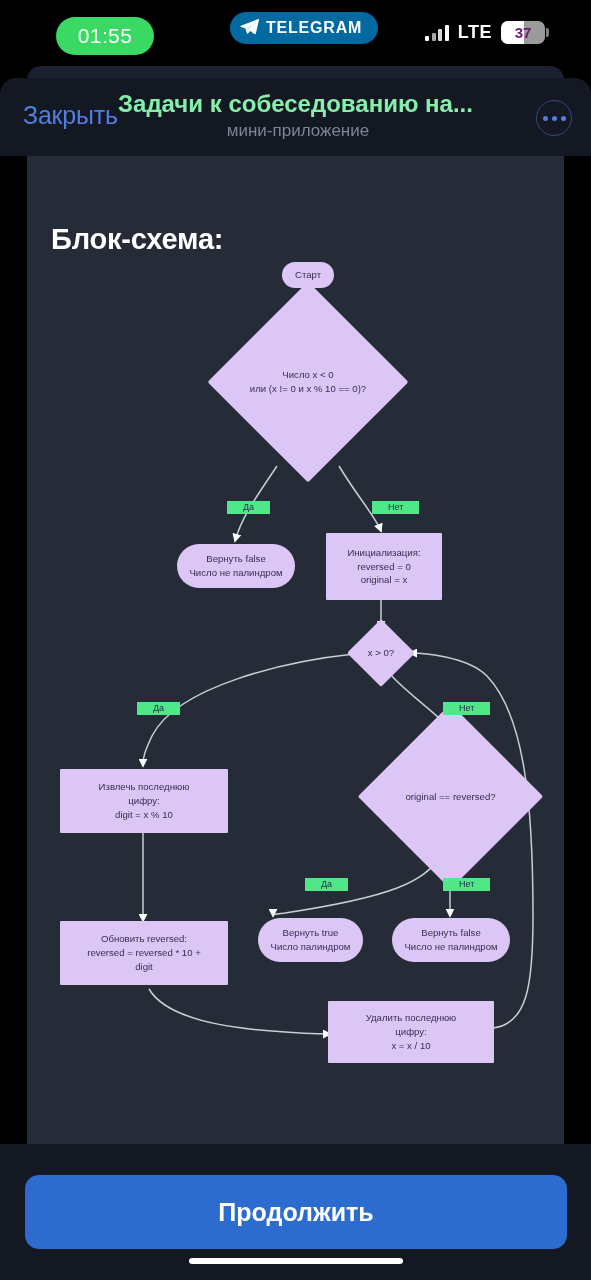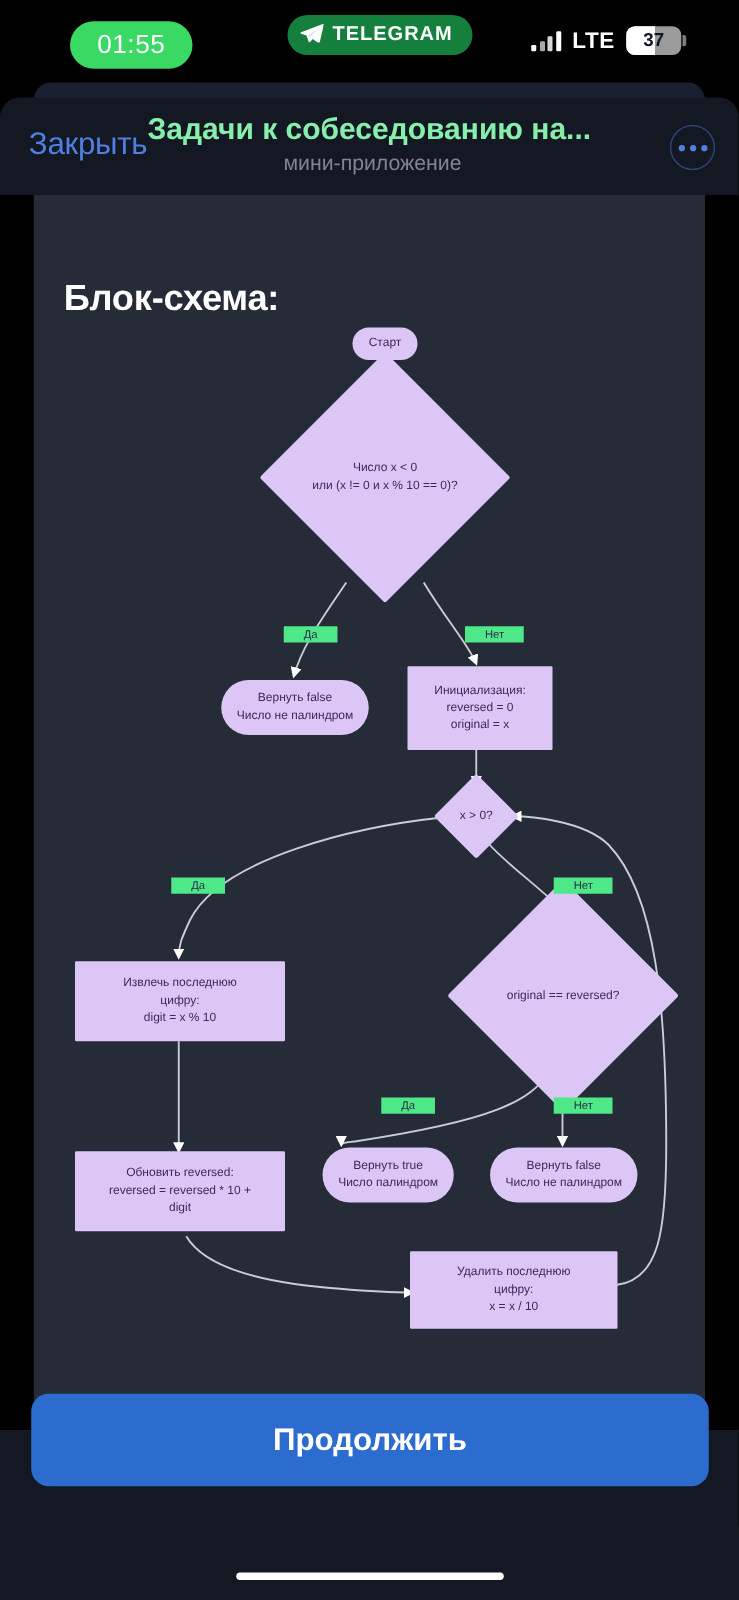--- a/index.html
+++ b/index.html
@@ -37,21 +37,21 @@
     align-items: center;
     justify-content: center;
     letter-spacing: 0.4px;
   }
   #telegram-pill {
     position: absolute;
     left: 230px; top: 12px;
     height: 32px;
     padding: 0 16px 0 10px;
     border-radius: 16px;
-    background: #15803d;
+    background: #0369a1;
     display: flex;
     align-items: center;
     gap: 7px;
   }
   #telegram-pill .tg-glyph { display: block; }
   #telegram-pill .tg-label {
     color: #ffffff;
     font-size: 16px;
     font-weight: 700;
     letter-spacing: 0.8px;
@@ -88,21 +88,21 @@
     position: absolute;
     left: 0; top: 0; bottom: 0;
     width: 52%;
     background: #ffffff;
     border-radius: 7px 0 0 7px;
   }
   #battery .pct {
     position: relative;
     width: 100%;
     text-align: center;
-    color: #0f172a;
+    color: #701a75;
     font-size: 15px;
     font-weight: 700;
     z-index: 2;
   }
   #battery .nub {
     position: absolute;
     right: -4px; top: 7px;
     width: 3px; height: 9px;
     background: #7d7d7d;
     border-radius: 0 2px 2px 0;
@@ -242,21 +242,21 @@
 
   
   #bottom-bar {
     position: absolute;
     left: 0; top: 1144px;
     width: 591px; height: 136px;
     background: #141823;
   }
   #continue-button {
     position: absolute;
-    left: 25px; top: 1115px;
+    left: 25px; top: 1175px;
     width: 542px; height: 74px;
     border-radius: 14px;
     background: #2b6cce;
     color: #ffffff;
     font-size: 25px;
     font-weight: 600;
     display: flex;
     align-items: center;
     justify-content: center;
     border: none;

